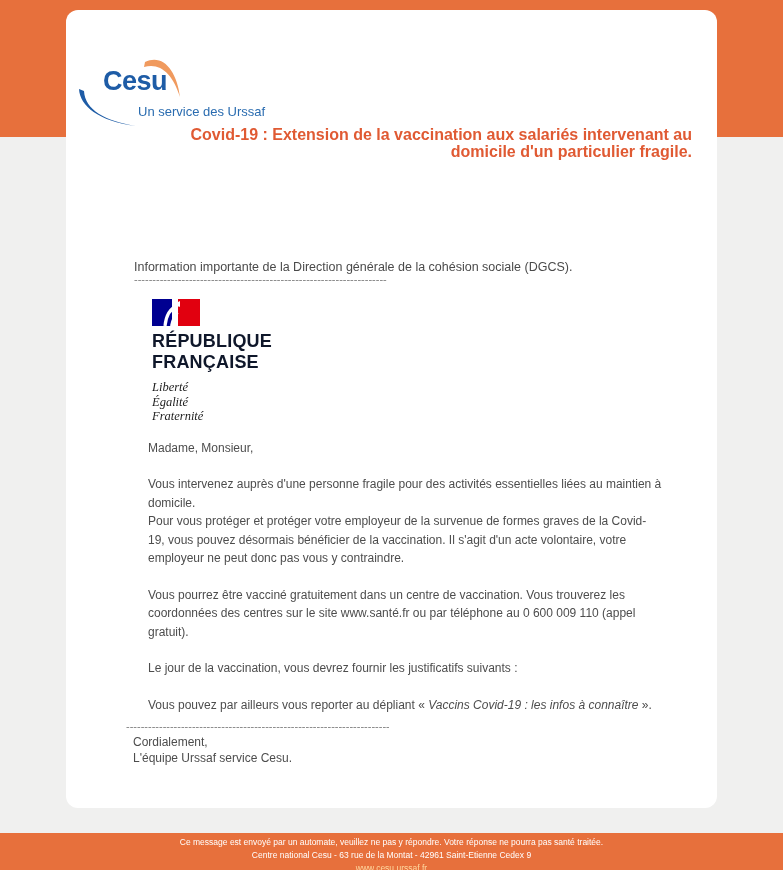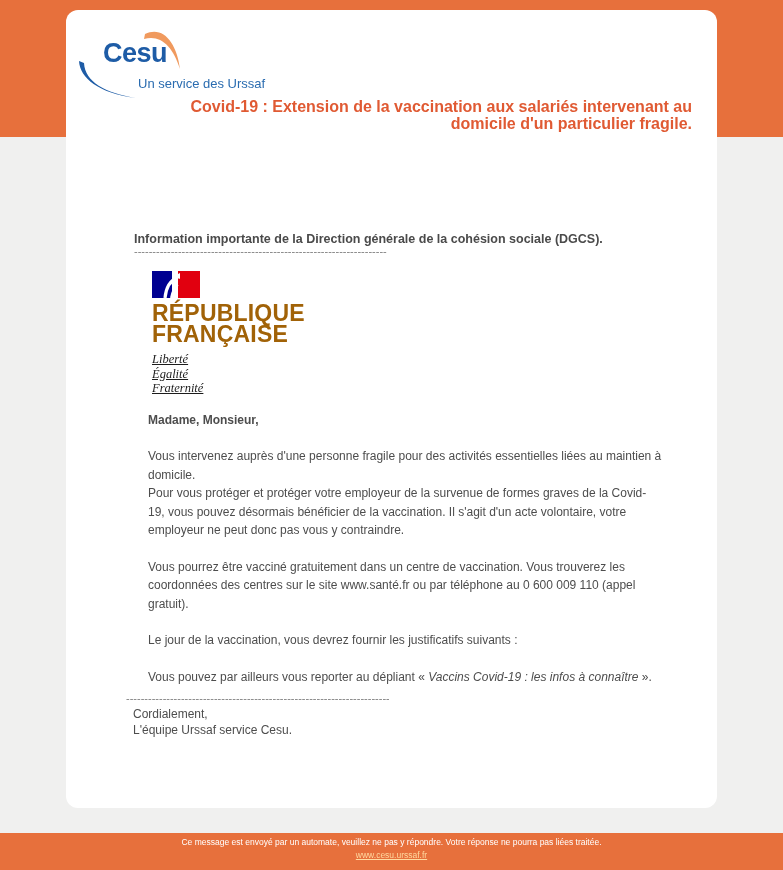--- a/index.html
+++ b/index.html
@@ -7,55 +7,55 @@
     width:783px;height:870px;position:relative;overflow:hidden;
     background:#f0f0ef;
     font-family:"Liberation Sans", sans-serif;
   }
   .top-band{position:absolute;top:0;left:0;width:783px;height:137px;background:#e7703c;}
   .card{
     position:absolute;left:66px;top:10px;width:651px;height:798px;
     background:#ffffff;border-radius:12px;z-index:2;
   }
   
-  .logo-area{position:relative;height:82px;}
+  .logo-area{position:relative;height:82px;margin-top:28px;}
   .logo-swooshes{position:absolute;left:4px;top:4px;width:122px;height:92px;}
   .brand{
     position:absolute;left:37px;top:28px;
     font-size:27px;font-weight:bold;color:#1e5ca6;letter-spacing:-0.5px;
   }
   .tagline{position:absolute;left:72px;top:66px;font-size:13px;color:#2a6cb0;}
   
   .headline{
     margin:6px 25px 0 67px;width:559px;text-align:right;
     font-size:16px;font-weight:bold;line-height:17px;color:#e05a33;
   }
   
-  .notice{margin:100px 0 0 68px;font-size:12.5px;font-weight:bold;color:#4a4a4a;}
+  .notice{margin:100px 0 0 68px;font-size:12.5px;font-weight:normal;color:#4a4a4a;}
   .dashes{
     overflow:hidden;white-space:nowrap;color:#7d7d7d;
     font-size:11px;line-height:8px;letter-spacing:0;
   }
   .dashes.first{width:253px;margin:1px 0 0 68px;}
   .dashes.second{width:263px;margin:8px 0 0 60px;}
   
   .rf{margin:16px 0 0 86px;}
   .rf-flag{display:block;}
   .rf-name{
-    margin-top:5px;font-size:23px;font-weight:bold;color:#a16207;
+    margin-top:5px;font-size:18px;font-weight:bold;color:#0f172a;
     line-height:21px;letter-spacing:0.2px;white-space:pre-line;
   }
   .rf-motto{
     margin-top:7px;font-family:"Liberation Serif", serif;font-style:italic;
-    font-size:12.5px;line-height:14.5px;color:#1c1c1c;white-space:pre-line;text-decoration:underline;
+    font-size:12.5px;line-height:14.5px;color:#1c1c1c;white-space:pre-line;
   }
   
   .letter{margin:15px 55px 0 82px;max-width:522px;font-size:12px;line-height:18.5px;color:#4d4d4d;}
   .letter p{margin:18px 0 0 0;white-space:pre-line;}
-  .letter p.salutation{margin-top:12px;font-weight:bold;}
+  .letter p.salutation{margin-top:12px;}
   .letter ul{margin:9px 0 0 0;padding:0 0 0 37px;}
   .letter li{margin:0;padding-left:0;}
   .em{font-style:italic;}
   .closing{margin:5px 0 0 67px;font-size:12px;line-height:15.5px;color:#4d4d4d;white-space:pre-line;}
   
   .footer-band{
     position:absolute;left:0;bottom:0;width:783px;height:37px;background:#e7703c;
     text-align:center;color:#ffffff;font-size:8.5px;line-height:13px;overflow:hidden;z-index:3;
   }
   .footer-band .l1{margin-top:3px;}
@@ -106,15 +106,16 @@
     <p><span>Vous pouvez par ailleurs vous reporter au dépliant « </span><span class="em">Vaccins Covid-19 : les infos à connaître</span><span> ».</span></p>
   </div>
 
   <div class="dashes second">--------------------------------------------------------------------------------------------</div>
   <div class="closing">Cordialement,
 L'équipe Urssaf service Cesu.</div>
 
 </div>
 
 <div class="footer-band">
-  <div class="l1">Ce message est envoyé par un automate, veuillez ne pas y répondre. Votre réponse ne pourra pas liées traitée.</div>
+  <div class="l1">Ce message est envoyé par un automate, veuillez ne pas y répondre. Votre réponse ne pourra pas santé traitée.</div>
+  <div>Centre national Cesu - 63 rue de la Montat - 42961 Saint-Etienne Cedex 9</div>
   <div class="footer-link">www.cesu.urssaf.fr</div>
 </div>
 
 </body></html>

